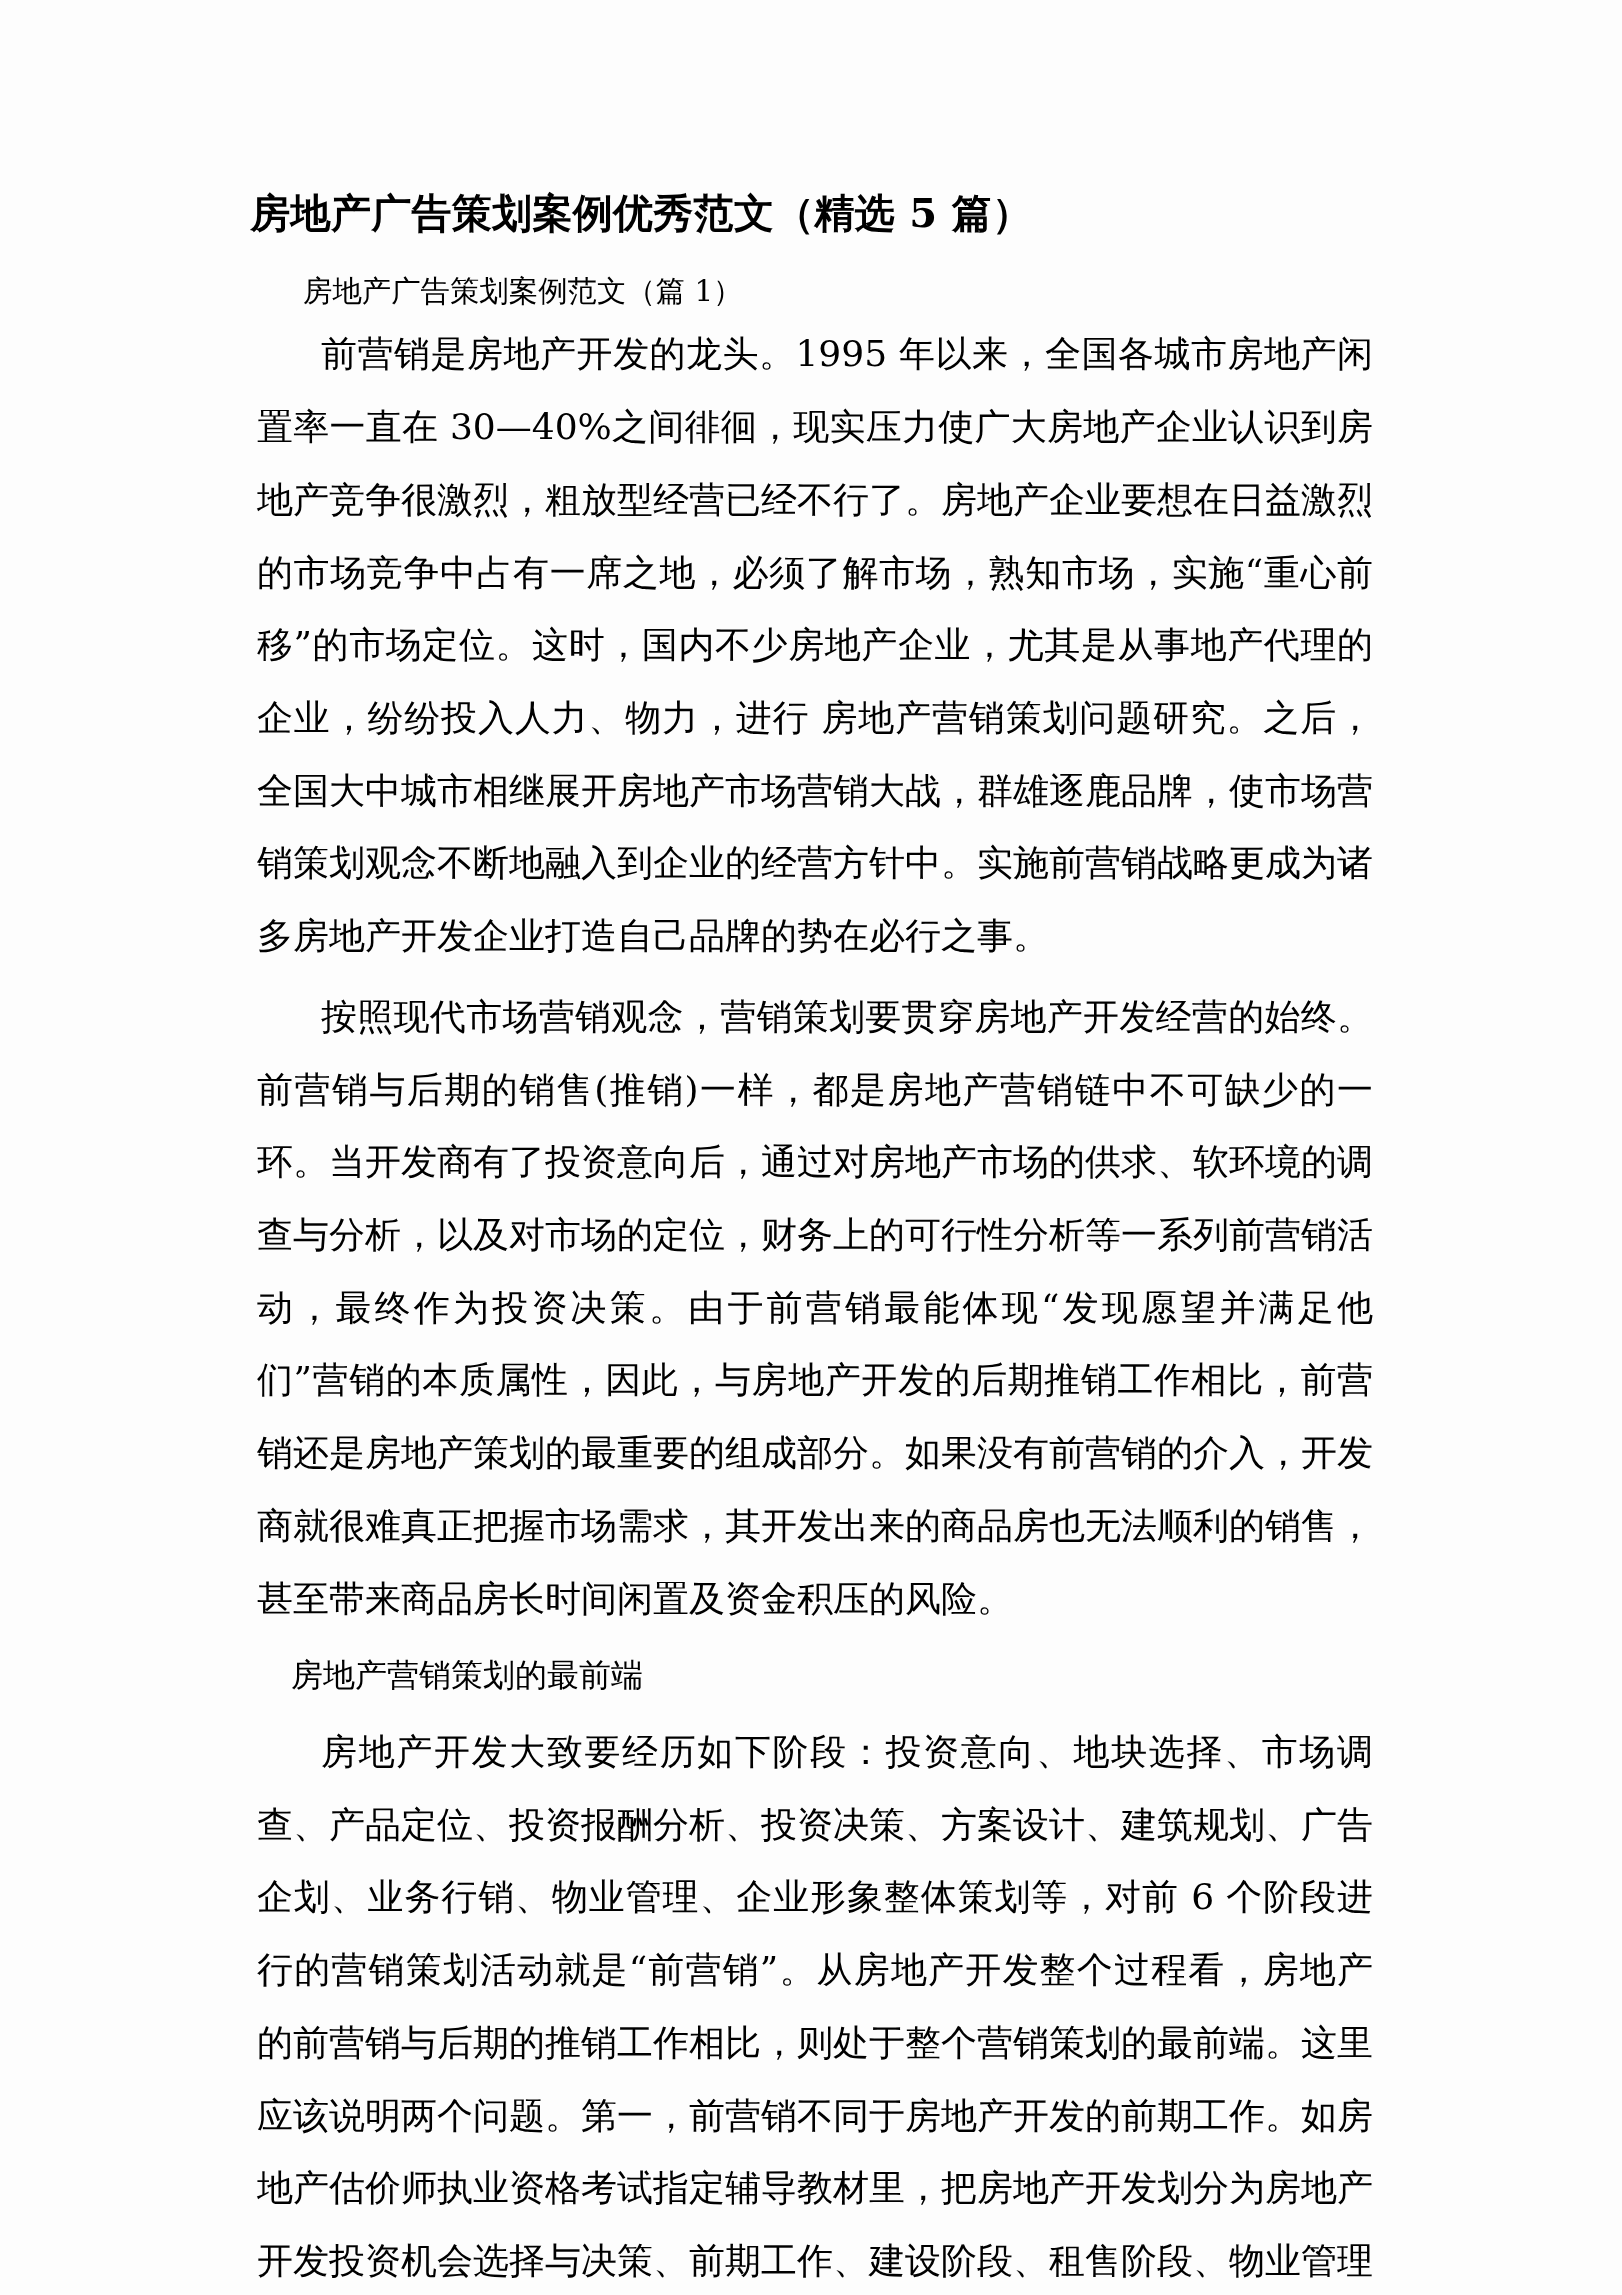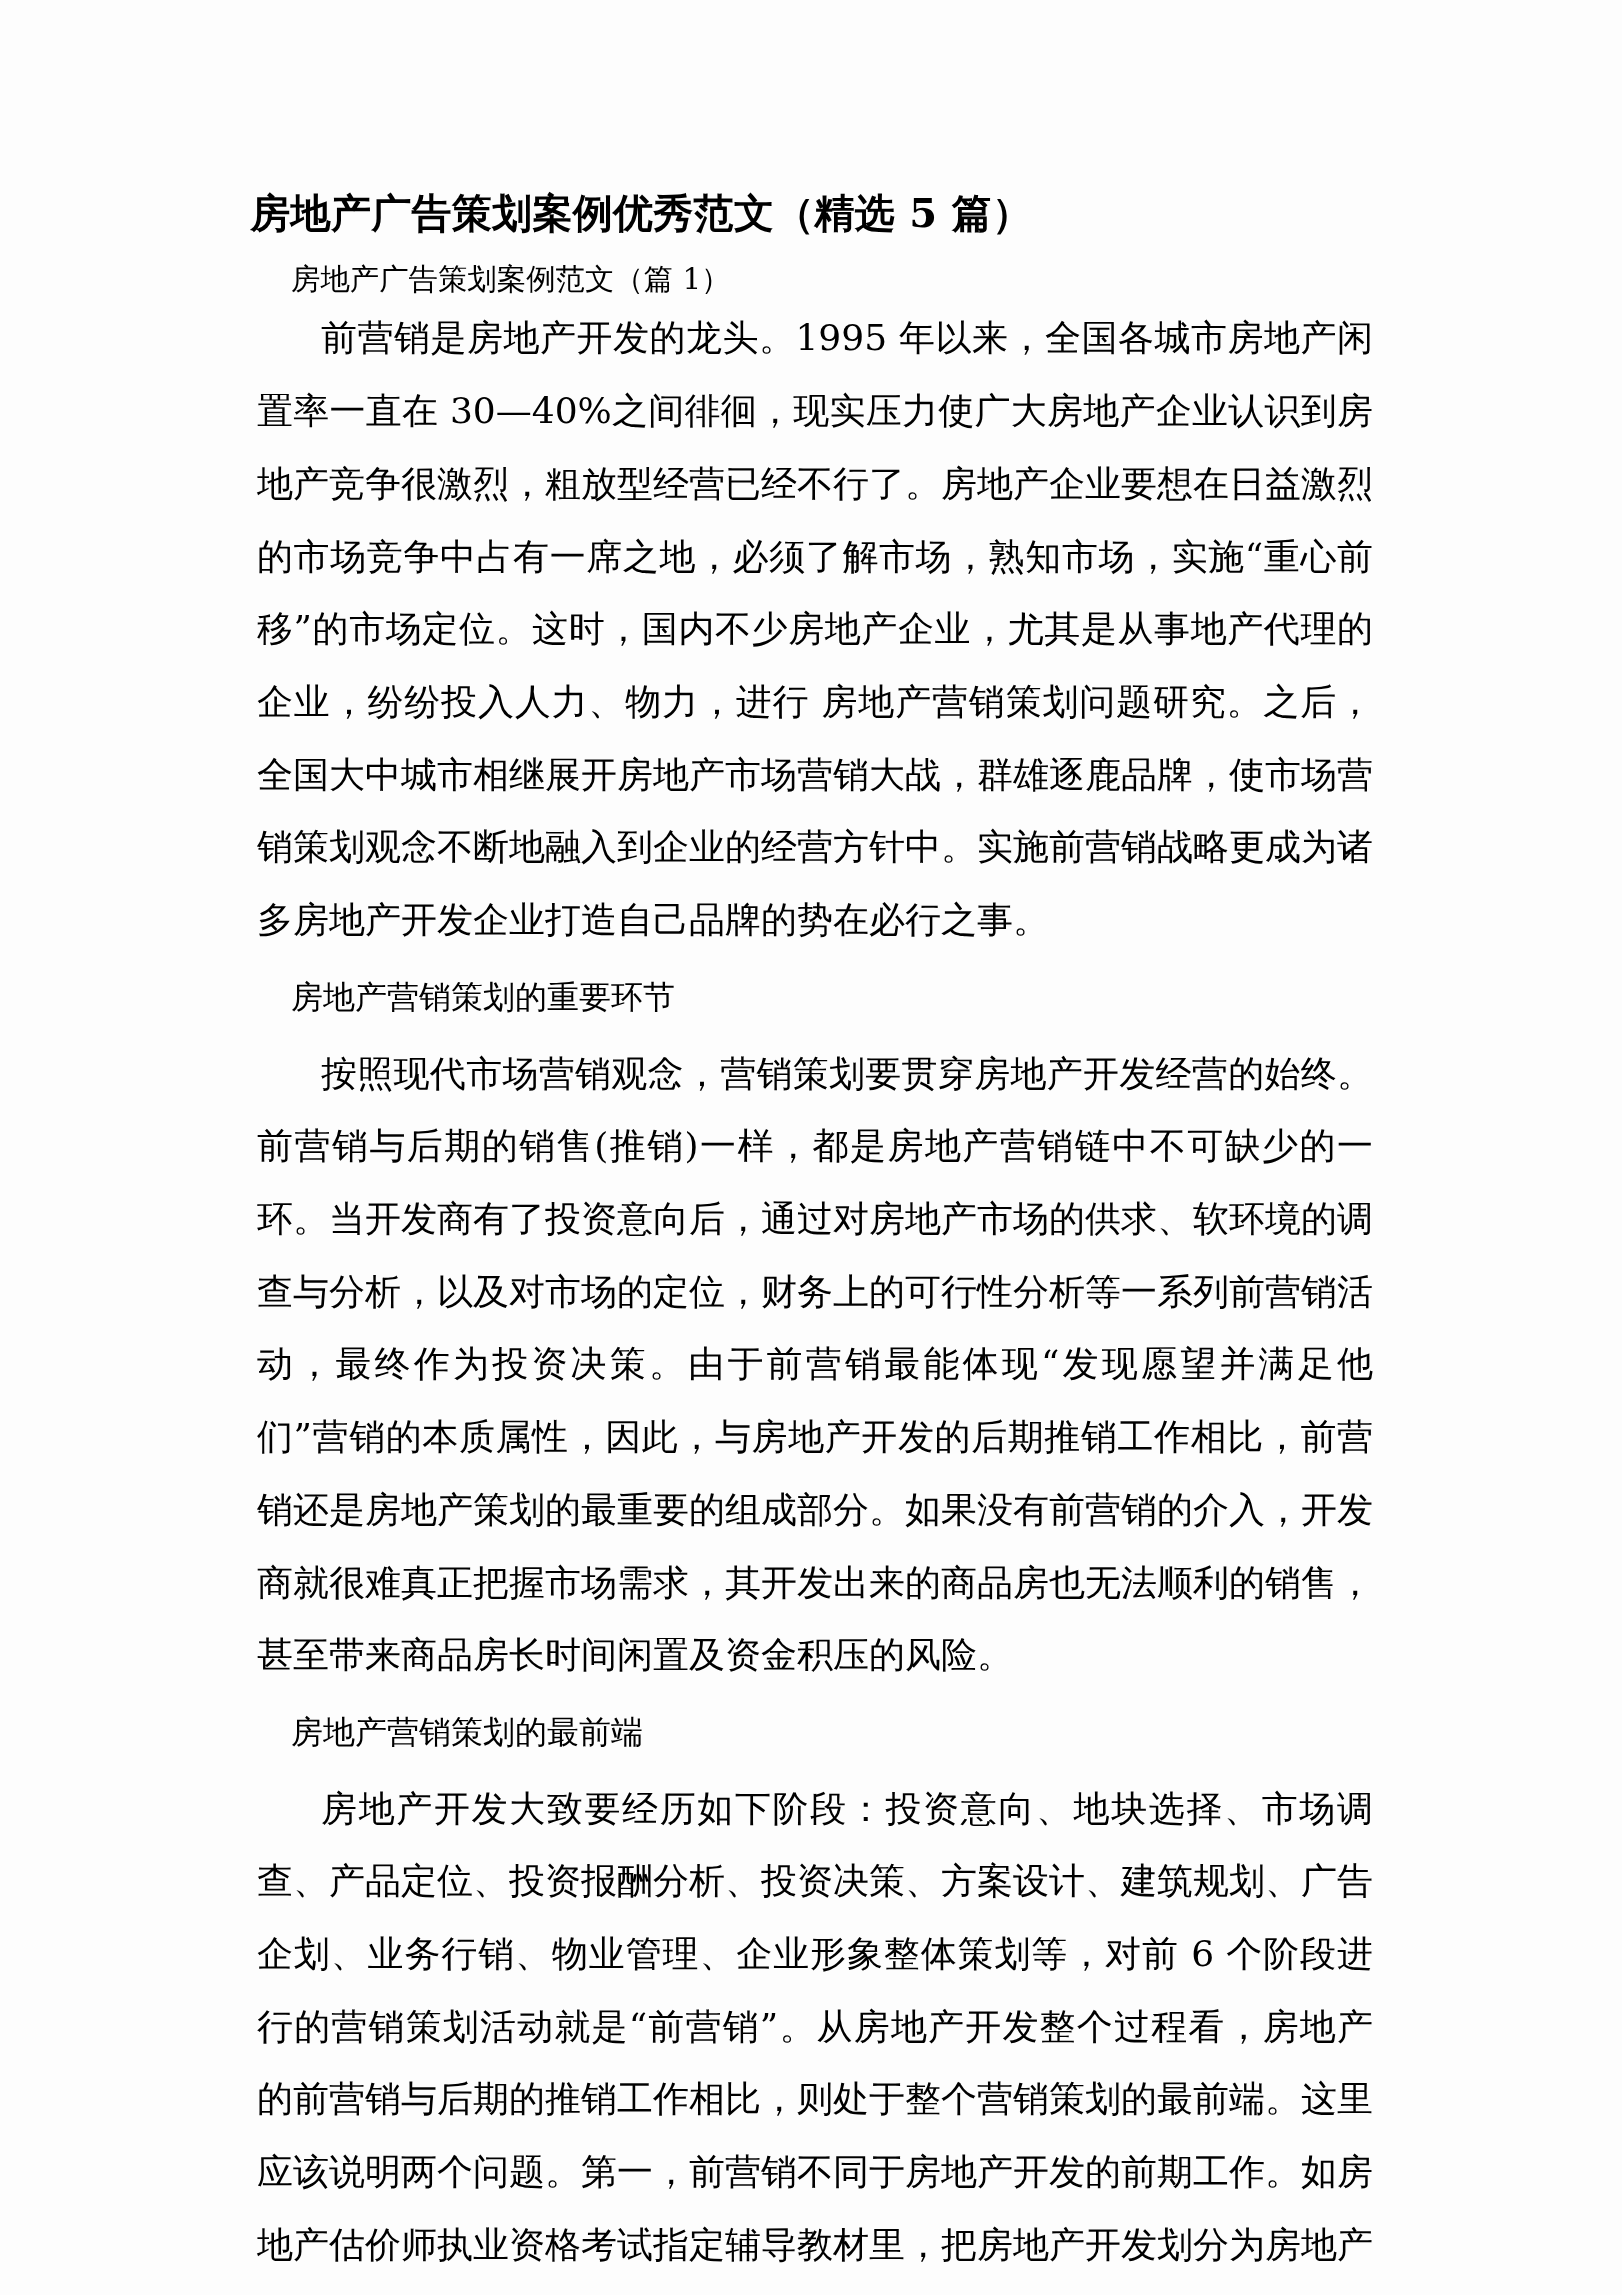--- a/index.html
+++ b/index.html
@@ -35,21 +35,21 @@
     letter-spacing: 0.3px;
     text-align: left;
     margin: 0;
     padding-top: 191px;
     padding-left: 1.3px;
     white-space: nowrap;
   }
   .subtitle {
     font-size: 29.4px;
     line-height: 1.0;
-    margin: 0;
+    margin: 12px;
     padding-top: 30px;
     padding-left: 42px;
   }
   p.body-para {
     font-size: 36px;
     line-height: 2.02;
     margin: 8px;
     padding: 0;
     text-align: justify;
     text-justify: inter-character;
@@ -73,21 +73,20 @@
 
 <div class="page">
   <div class="content">
 
     <h1 class="doc-title">房地产广告策划案例优秀范文（精选 5 篇）</h1>
 
     <div class="subtitle">房地产广告策划案例范文（篇 1）</div>
 
     <p class="body-para first-para">前营销是房地产开发的龙头。1995 年以来，全国各城市房地产闲置率一直在 30—40%之间徘徊，现实压力使广大房地产企业认识到房地产竞争很激烈，粗放型经营已经不行了。房地产企业要想在日益激烈的市场竞争中占有一席之地，必须了解市场，熟知市场，实施“重心前移”的市场定位。这时，国内不少房地产企业，尤其是从事地产代理的企业，纷纷投入人力、物力，进行 房地产营销策划问题研究。之后，全国大中城市相继展开房地产市场营销大战，群雄逐鹿品牌，使市场营销策划观念不断地融入到企业的经营方针中。实施前营销战略更成为诸多房地产开发企业打造自己品牌的势在必行之事。</p>
 
-    <p class="section-head">房地产营销策划的重要环节</p>
 
     <p class="body-para">按照现代市场营销观念，营销策划要贯穿房地产开发经营的始终。前营销与后期的销售(推销)一样，都是房地产营销链中不可缺少的一环。当开发商有了投资意向后，通过对房地产市场的供求、软环境的调查与分析，以及对市场的定位，财务上的可行性分析等一系列前营销活动，最终作为投资决策。由于前营销最能体现“发现愿望并满足他们”营销的本质属性，因此，与房地产开发的后期推销工作相比，前营销还是房地产策划的最重要的组成部分。如果没有前营销的介入，开发商就很难真正把握市场需求，其开发出来的商品房也无法顺利的销售，甚至带来商品房长时间闲置及资金积压的风险。</p>
 
     <p class="section-head">房地产营销策划的最前端</p>
 
     <p class="body-para">房地产开发大致要经历如下阶段：投资意向、地块选择、市场调查、产品定位、投资报酬分析、投资决策、方案设计、建筑规划、广告企划、业务行销、物业管理、企业形象整体策划等，对前 6 个阶段进行的营销策划活动就是“前营销”。从房地产开发整个过程看，房地产的前营销与后期的推销工作相比，则处于整个营销策划的最前端。这里应该说明两个问题。第一，前营销不同于房地产开发的前期工作。如房地产估价师执业资格考试指定辅导教材里，把房地产开发划分为房地产开发投资机会选择与决策、前期工作、建设阶段、租售阶段、物业管理等几个阶段，认为前期工作是在确定了具体开发地点与项目之后，在购买土地使用权和开发项目建设过程开始以前需要做的工作。由此可见，前营销是在</p>
 
   </div>
 </div>
 

